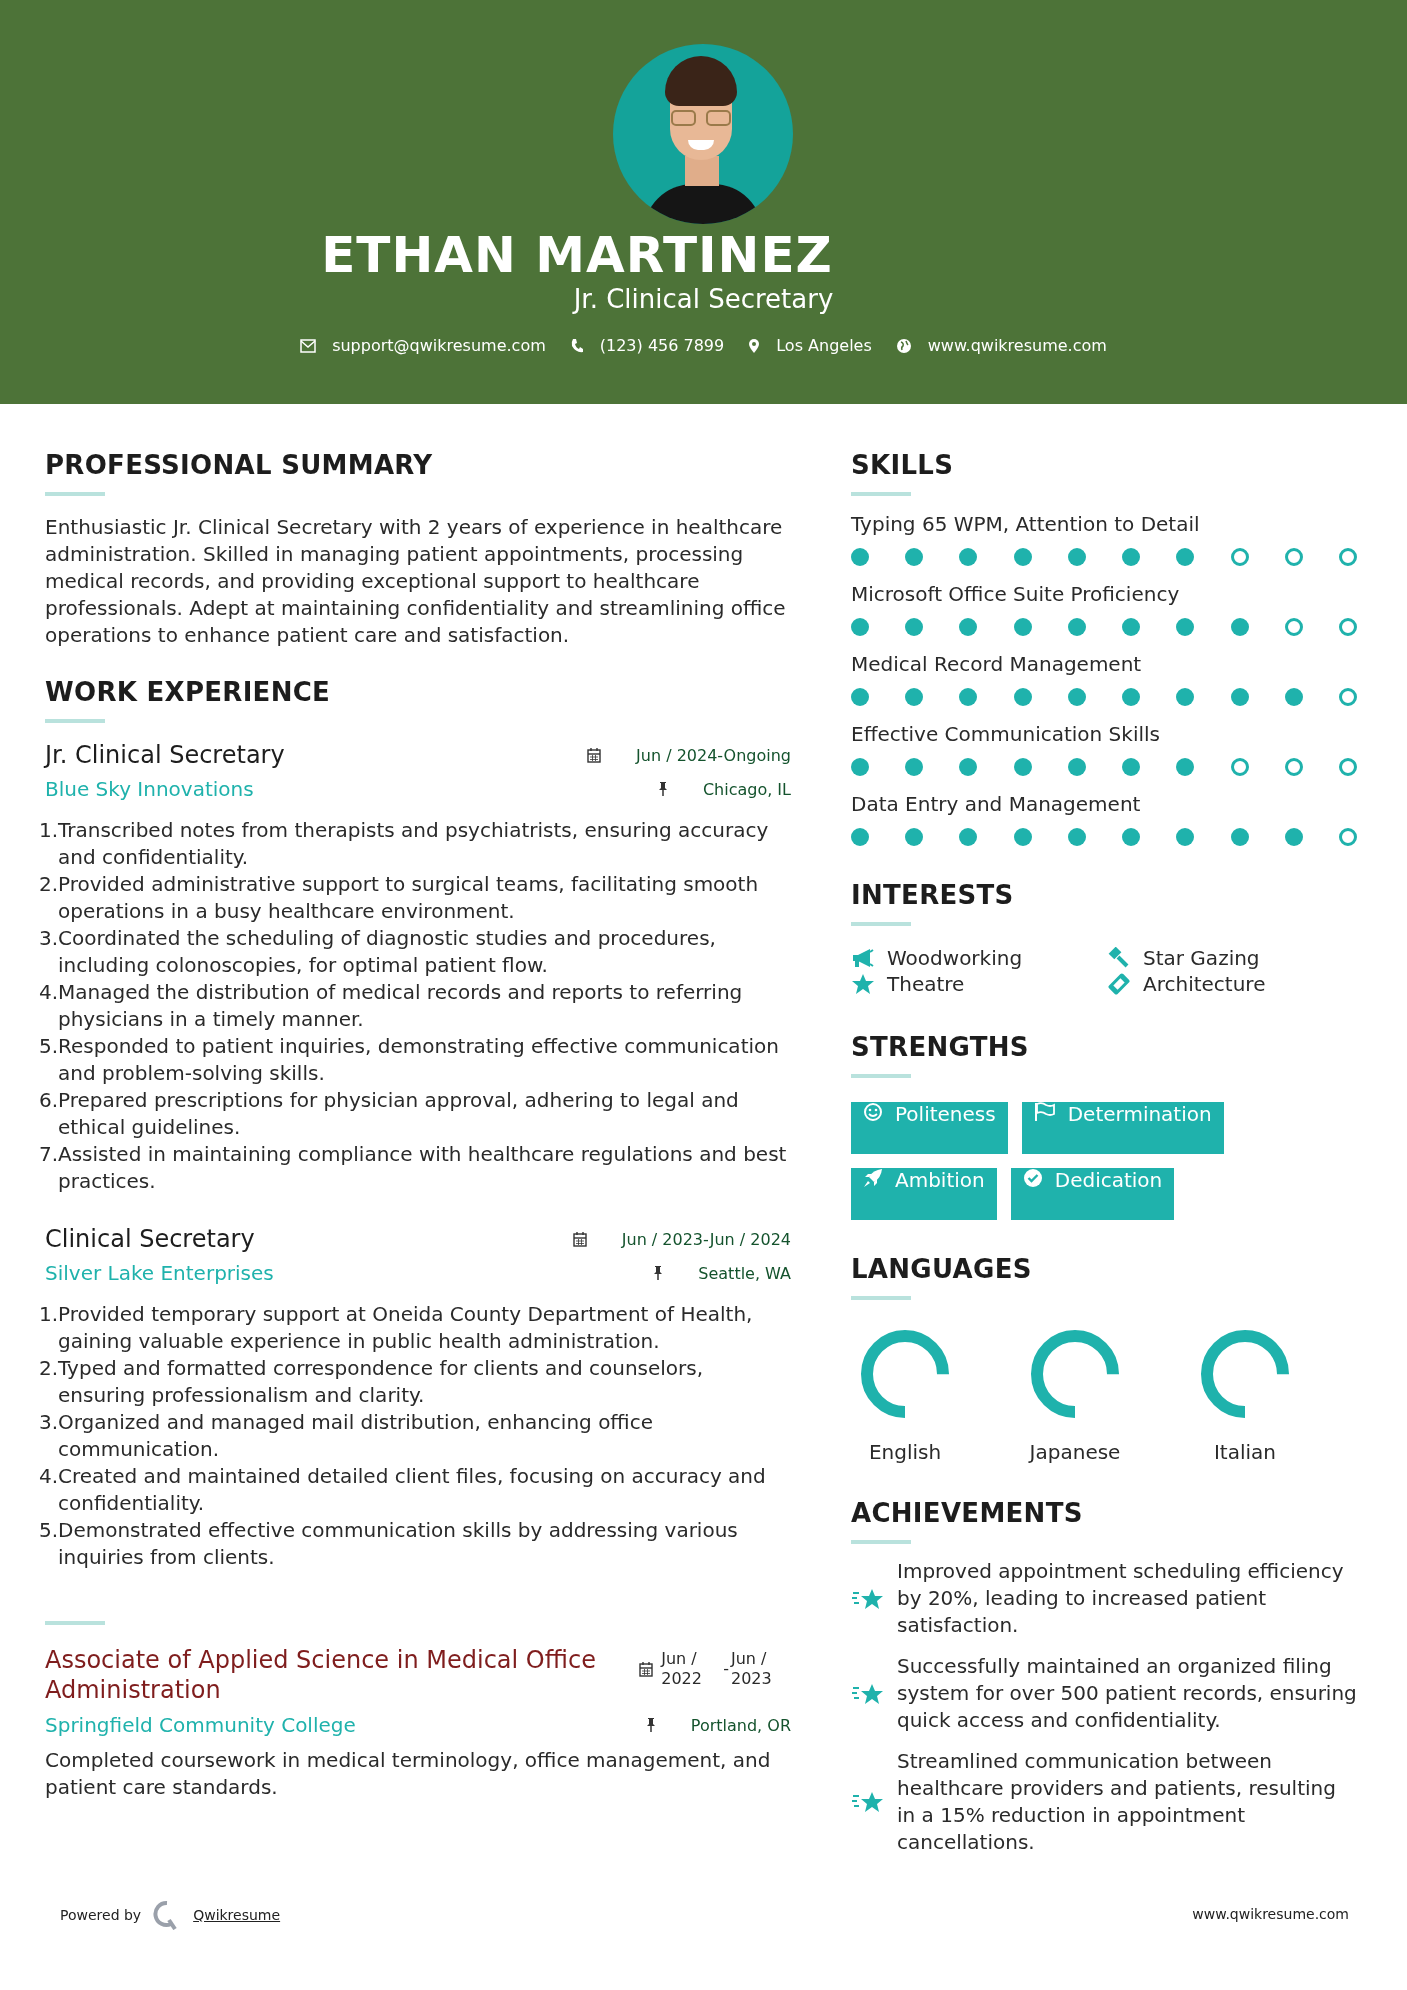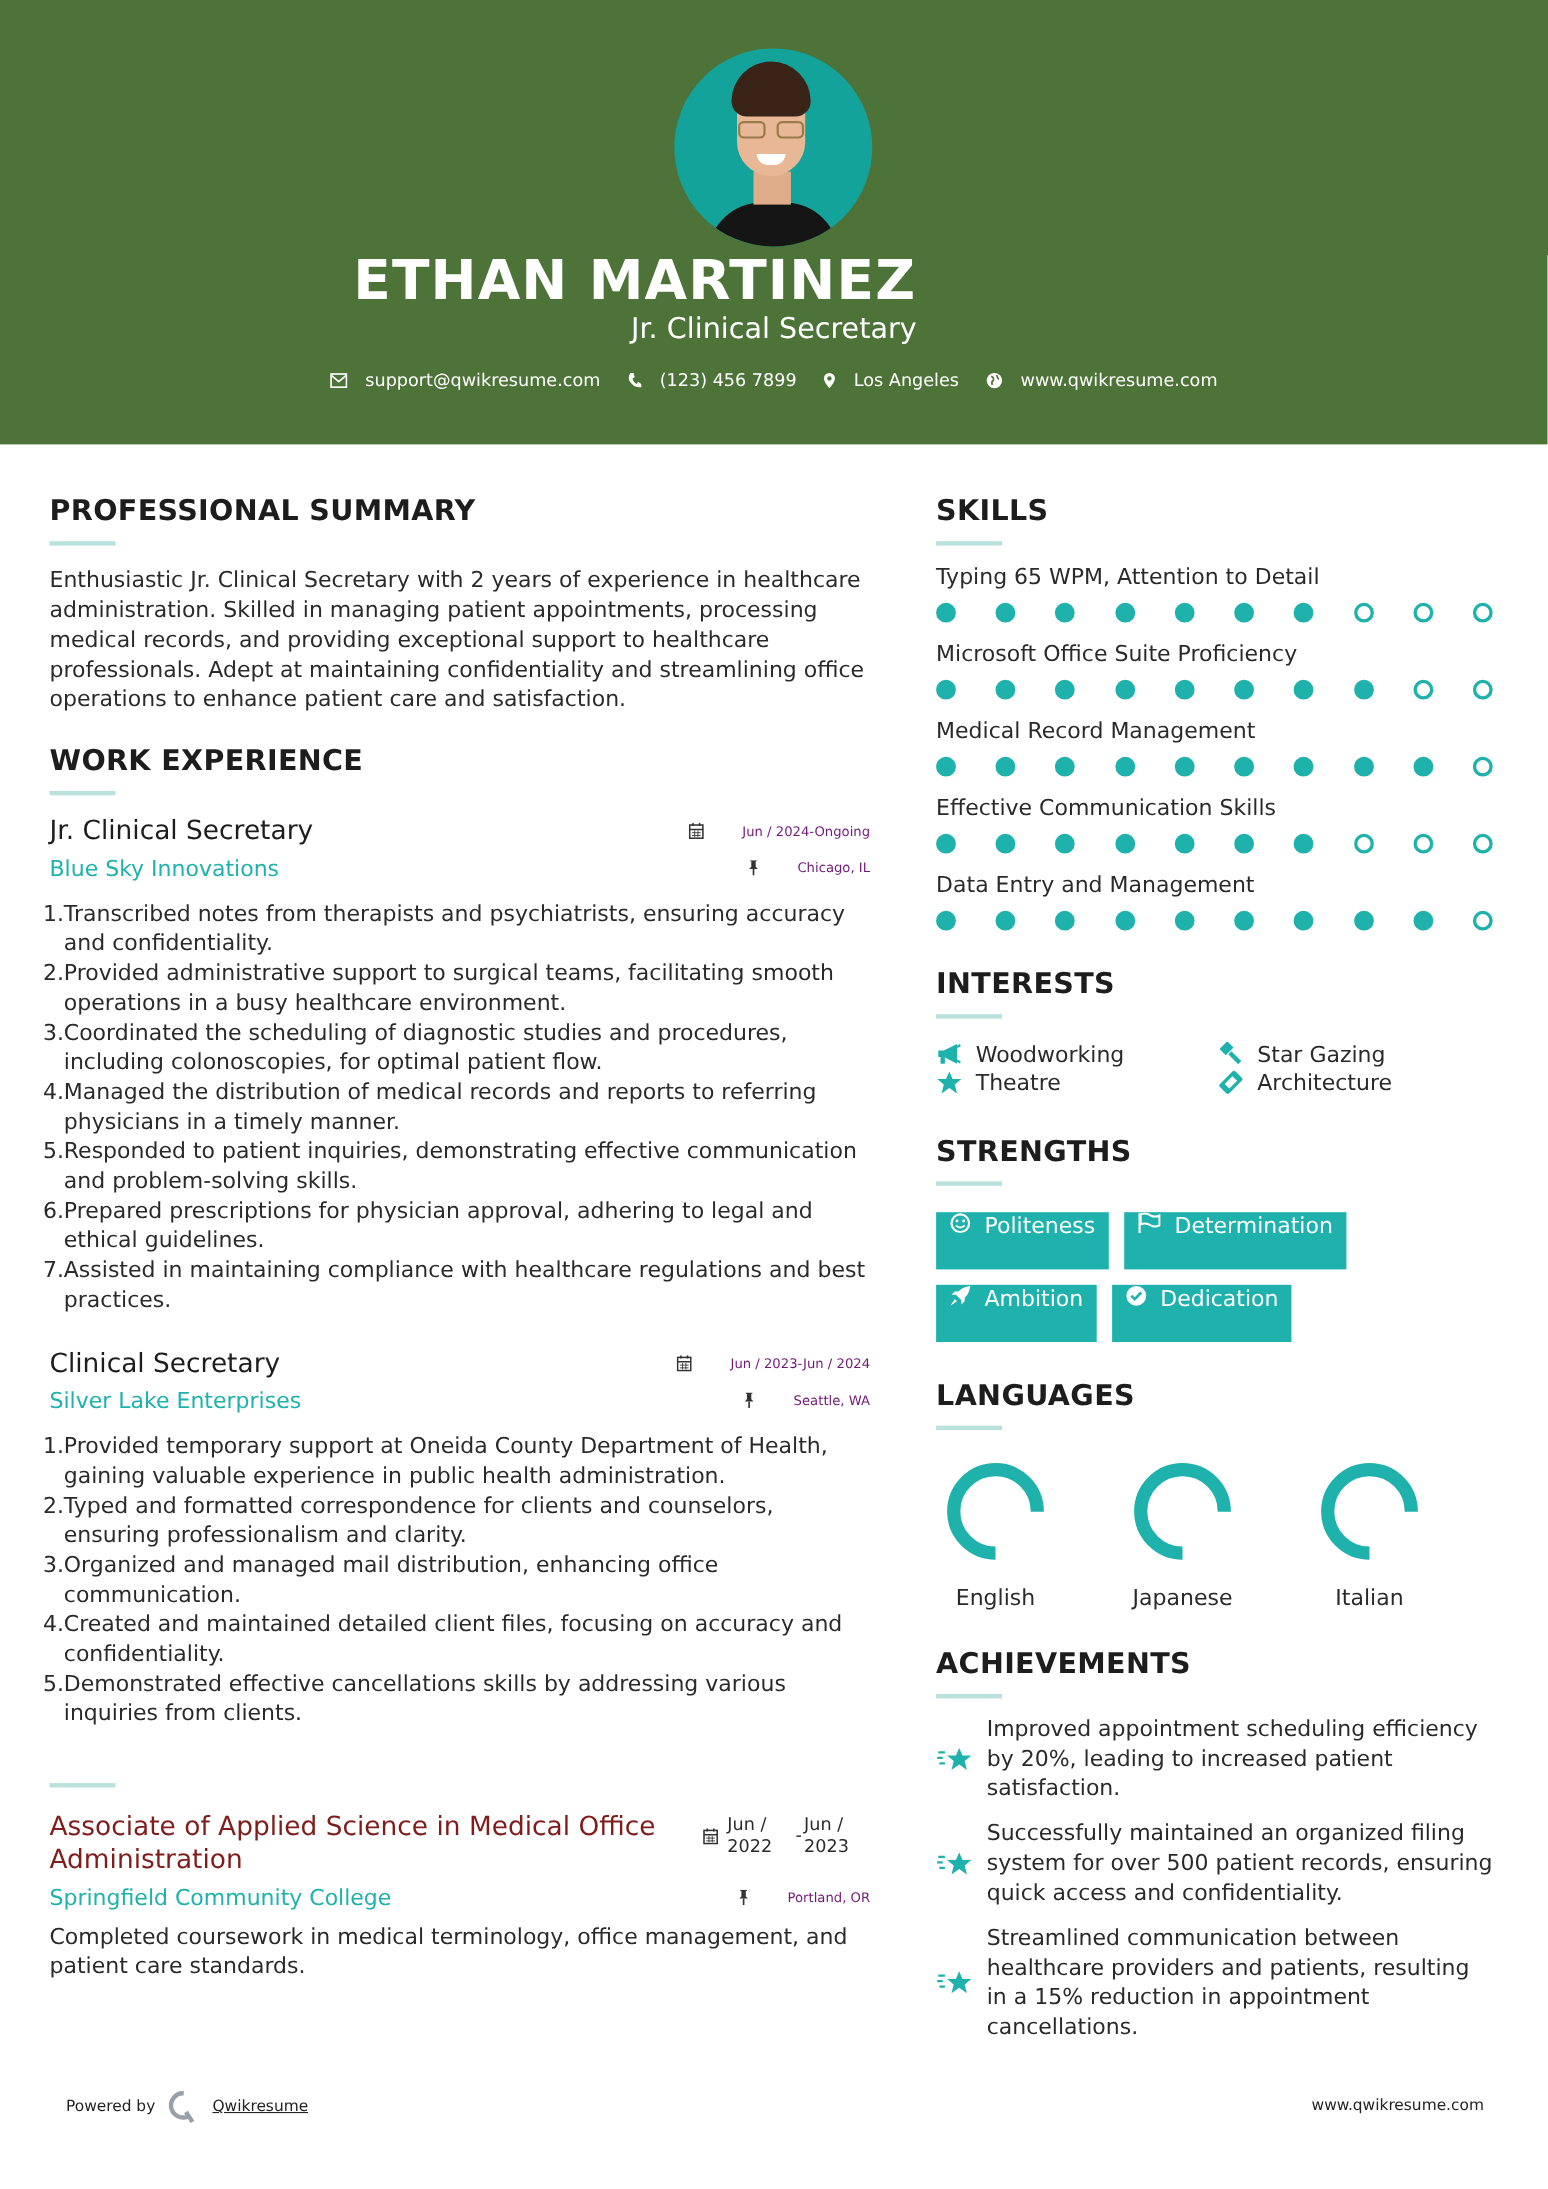--- a/index.html
+++ b/index.html
@@ -28,21 +28,21 @@
   .sec-title { font-size: 26px; font-weight: bold; color: #1d1d1d; letter-spacing: 0.3px; }
   .sec-line { width: 60px; height: 4px; background: #b9e2dd; margin-top: 12px; }
   .left { position: absolute; left: 45px; top: 450px; width: 746px; }
   .right { position: absolute; left: 851px; top: 450px; width: 520px; }
 
   .summary { font-size: 20px; line-height: 27px; color: #2a2a2a; margin-top: 18px; }
 
   .job { margin-top: 18px; }
   .job-head { display: flex; justify-content: space-between; align-items: baseline; }
   .job-title { font-size: 24px; color: #1d1d1d; }
-  .job-meta { font-size: 12px; color: #701a75; display: flex; align-items: center; gap: 27px; }
+  .job-meta { font-size: 16px; color: #14532d; display: flex; align-items: center; gap: 27px; }
   .job-meta svg { margin-right: 8px; }
   .job-sub { display: flex; justify-content: space-between; align-items: center; margin-top: 8px; }
   .company { font-size: 20px; color: #1fb2ac; }
   .bullets { margin-top: 16px; list-style: none; }
   .bullets li { font-size: 20px; line-height: 27px; color: #2a2a2a; padding-left: 19px; text-indent: -19px; margin-left: -6px; }
   .bullets li .num { display: inline-block; width: 19px; text-indent: 0; }
 
   .edu-head { display: flex; justify-content: space-between; align-items: flex-start; margin-top: 20px; }
   .edu-title { font-size: 24px; line-height: 30px; color: #7f1d1d; width: 560px; }
   .edu-dates { display: flex; align-items: center; font-size: 16px; line-height: 20px; margin-top: 4px; }
@@ -194,21 +194,21 @@
               <line x1="5" y1="8" x2="5" y2="14" stroke="#333" stroke-width="1.5"></line>
             </svg>
           <span>Seattle, WA</span>
         </span>
       </div>
       <ol class="bullets">
         <li><span class="num">1.</span><span>Provided temporary support at Oneida County Department of Health, gaining valuable experience in public health administration.</span></li>
         <li><span class="num">2.</span><span>Typed and formatted correspondence for clients and counselors, ensuring professionalism and clarity.</span></li>
         <li><span class="num">3.</span><span>Organized and managed mail distribution, enhancing office communication.</span></li>
         <li><span class="num">4.</span><span>Created and maintained detailed client files, focusing on accuracy and confidentiality.</span></li>
-        <li><span class="num">5.</span><span>Demonstrated effective cancellations skills by addressing various inquiries from clients.</span></li>
+        <li><span class="num">5.</span><span>Demonstrated effective communication skills by addressing various inquiries from clients.</span></li>
       </ol>
     </div>
   </section>
 
   <section style="margin-top:50px;">
     <div class="sec-line"></div>
     <div class="edu-head">
       <div class="edu-title">Associate of Applied Science in Medical Office Administration</div>
       <div class="edu-dates">
         <svg width="14" height="15" viewBox="0 0 14 15" style="margin-right:8px;">

